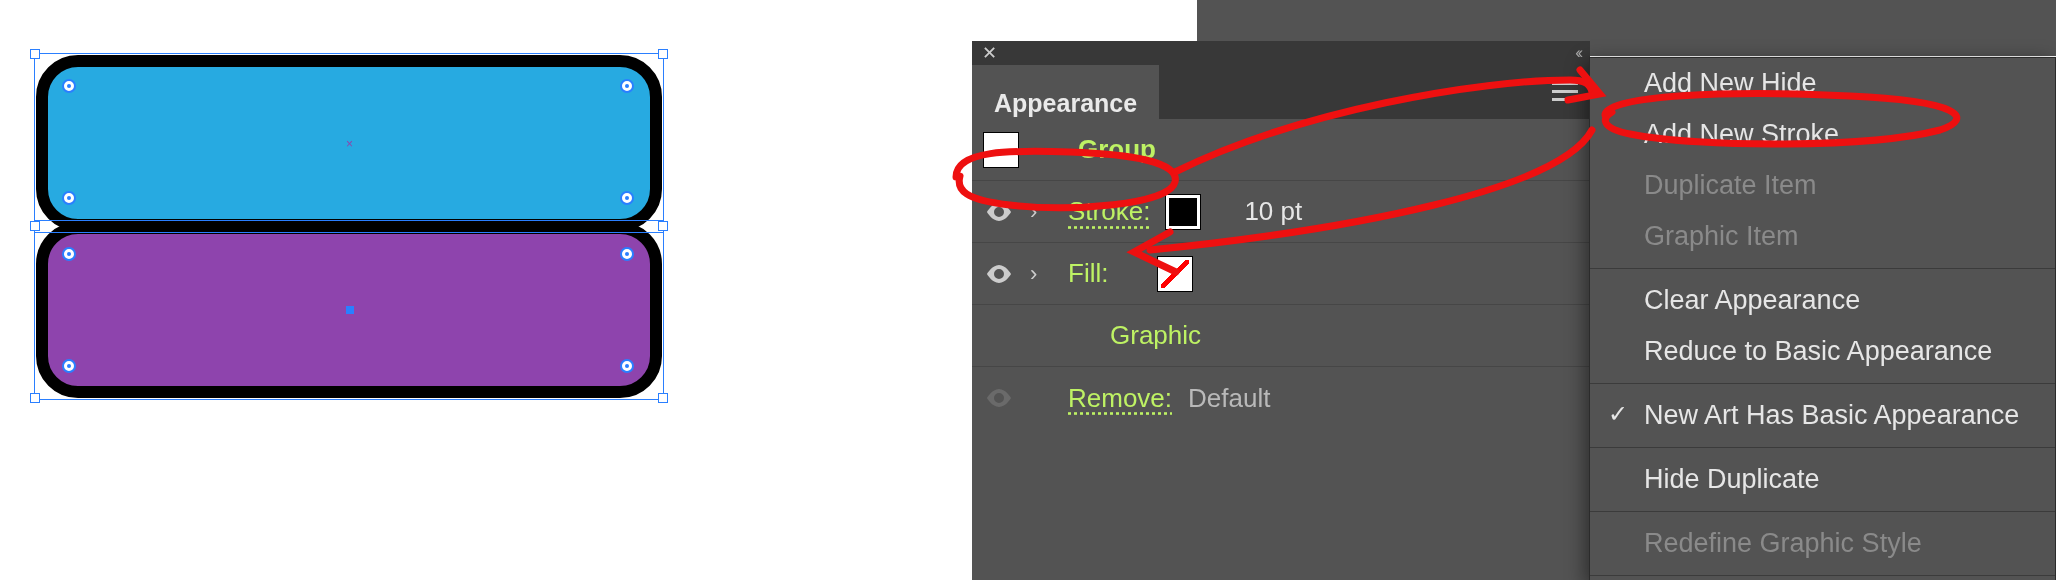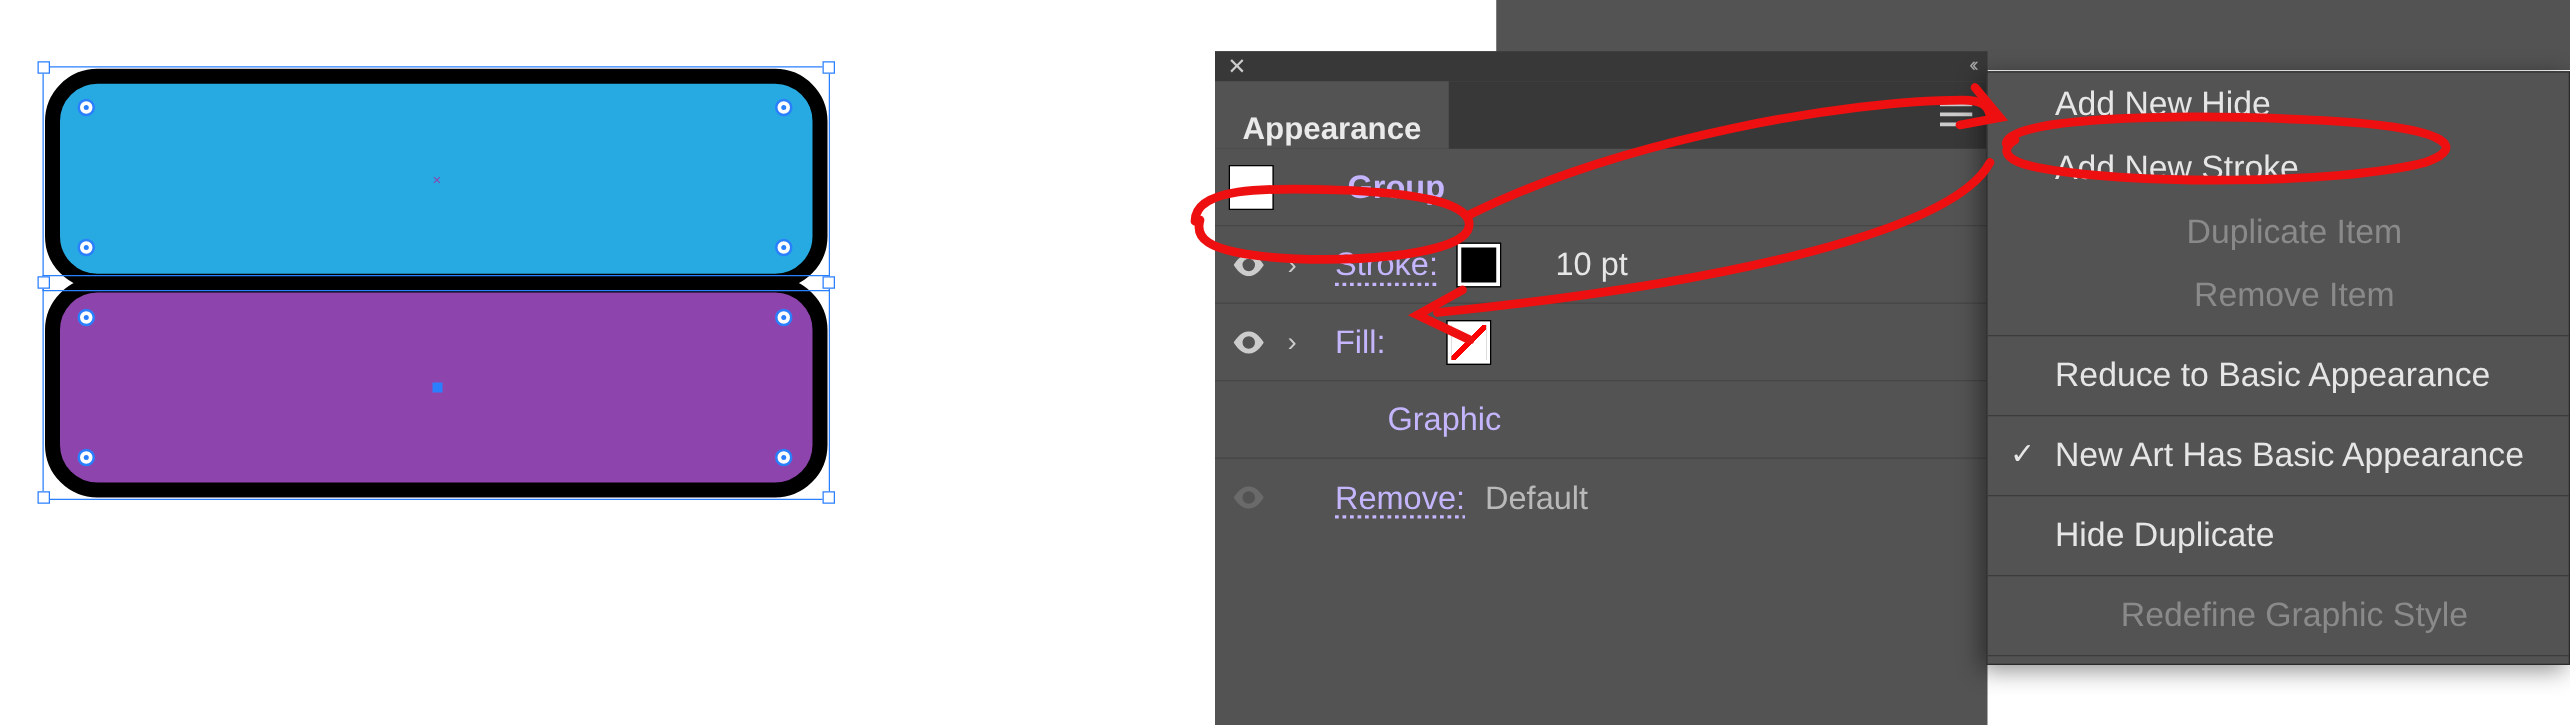--- a/index.html
+++ b/index.html
@@ -127,21 +127,21 @@
     background: linear-gradient(to top left, #fff 0%, #fff 44%, #f00 44%, #f00 56%, #fff 56%, #fff 100%);
   }
   .eye {
     width:30px; display:flex; justify-content:center;
     color:#ccc; font-size:22px; flex-shrink:0;
   }
   .eye.dim { color:#6a6a6a; }
   .chev {
     width:22px; color:#ccc; flex-shrink:0; font-size:22px;
   }
-  .label { color:#c4b5fd; }
+  .label { color:#bef264; }
   .label.link { text-decoration: underline dotted; text-underline-offset:6px; }
   .val { color:#e6e6e6; }
   .val.dim { color:#b9b9b9; }
   .indent { width:62px; flex-shrink:0; }
 
   
   .menu {
     position:absolute;
     left:1589px; top:57px;
     width:467px;
@@ -149,21 +149,21 @@
     color:#e6e6e6;
     font-size:27px;
     box-shadow: -4px 4px 18px rgba(0,0,0,.45);
     border:1px solid #2b2b2b;
   }
   .menu .item {
     padding:10px 28px 10px 54px;
     position:relative;
     white-space:nowrap;
   }
-  .menu .item.disabled { color:#8a8a8a;text-align:center; }
+  .menu .item.disabled { color:#8a8a8a; }
   .menu .sep {
     height:1px; background:#3b3b3b; margin:6px 0;
   }
   .menu .item .check {
     position:absolute; left:18px; top:10px;
     font-size:24px;
   }
 
   
   .anno {
@@ -270,22 +270,23 @@
     <span class="chev" style="visibility:hidden">›</span>
     <span class="label link">Remove:</span>
     <span class="val dim">Default</span>
   </div>
 </div>
 
 <div class="menu">
   <div class="item">Add New Hide</div>
   <div class="item">Add New Stroke</div>
   <div class="item disabled">Duplicate Item</div>
-  <div class="item disabled">Remove Item</div>
-  <div class="sep"></div>
+  <div class="item disabled">Graphic Item</div>
+  <div class="sep"></div>
+  <div class="item">Clear Appearance</div>
   <div class="item">Reduce to Basic Appearance</div>
   <div class="sep"></div>
   <div class="item">
     <span class="check">✓</span>
     <span>New Art Has Basic Appearance</span>
   </div>
   <div class="sep"></div>
   <div class="item">Hide Duplicate</div>
   <div class="sep"></div>
   <div class="item disabled">Redefine Graphic Style</div>

